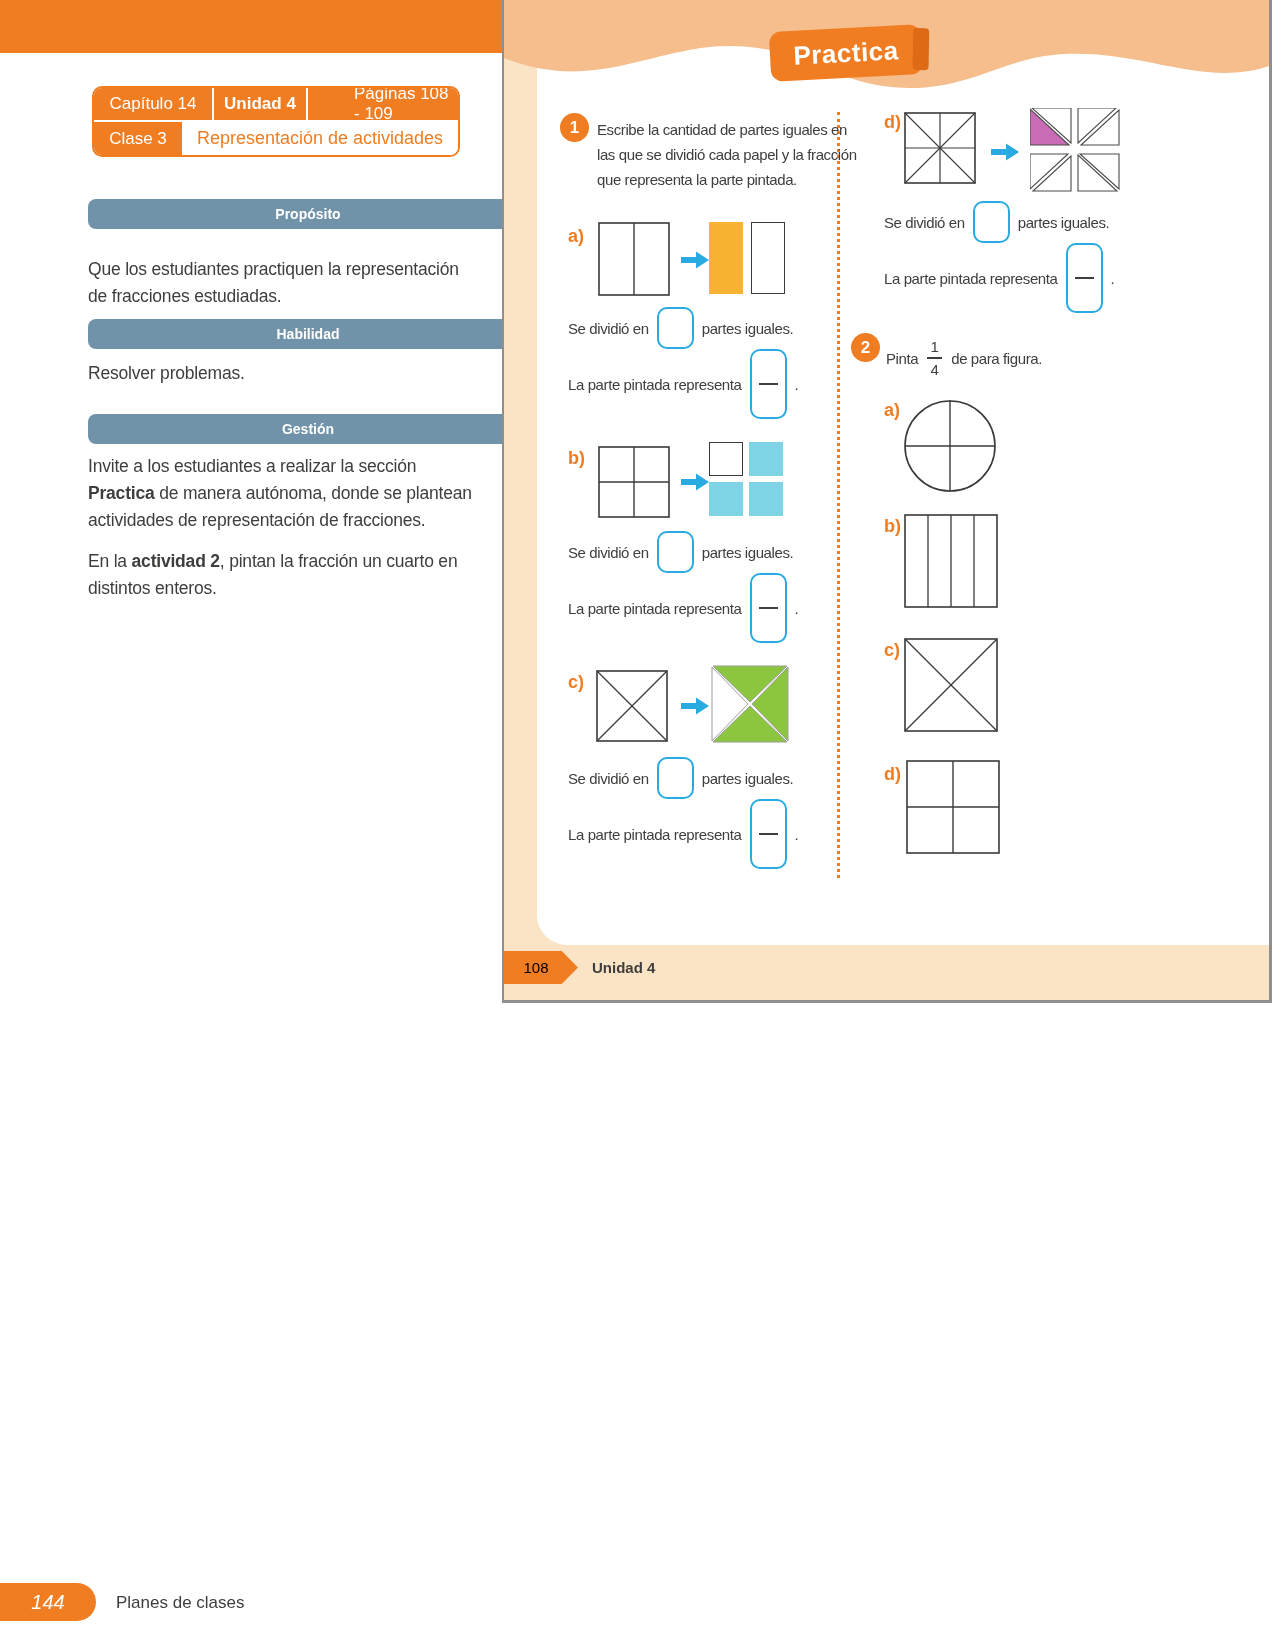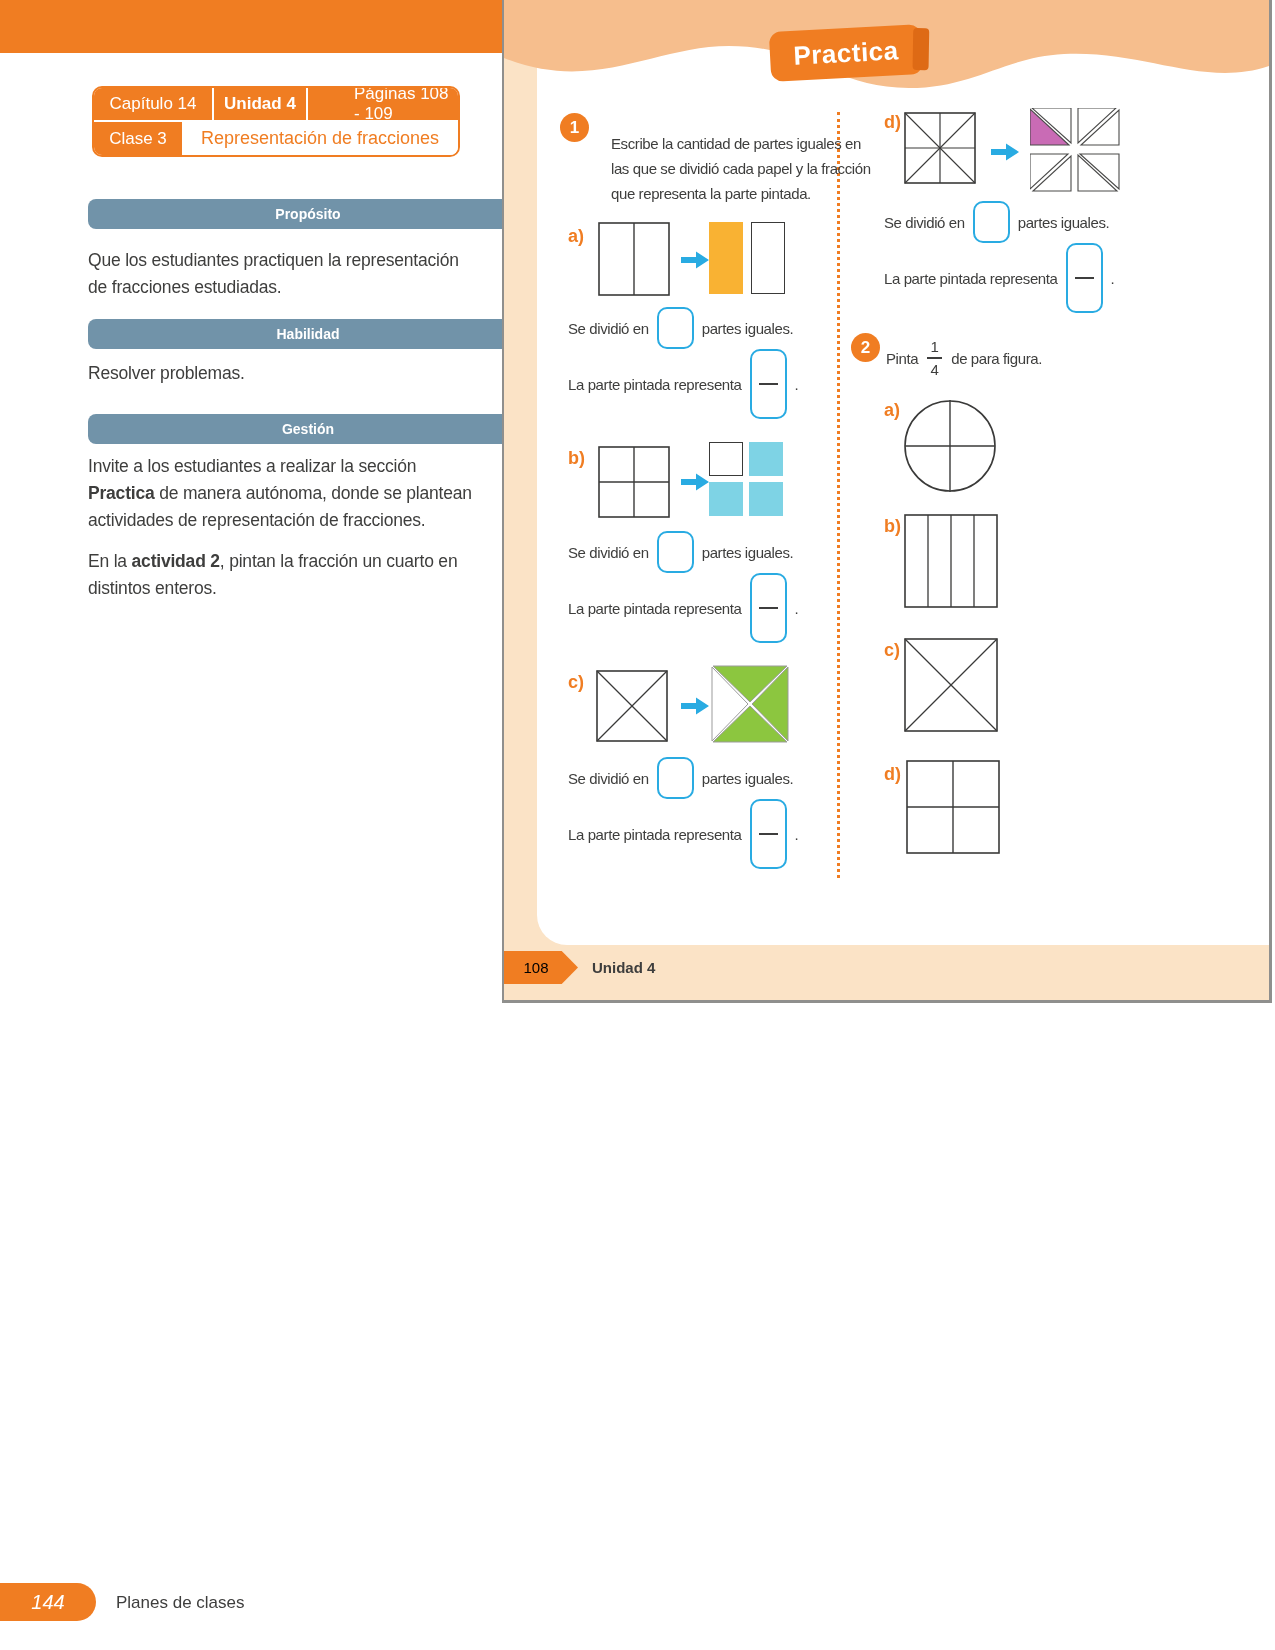--- a/index.html
+++ b/index.html
@@ -20,21 +20,21 @@
   .info-r2{display:flex;height:33px;border-top:2px solid #fff;}
   .c-clase{width:88px;background:#F07D22;color:#fff;display:flex;align-items:center;justify-content:center;}
   .c-tema{flex:1;background:#fff;color:#F07D22;display:flex;align-items:center;justify-content:center;font-size:18px;}
 
   .section-bar{position:absolute;left:88px;width:440px;height:30px;background:#7193A9;border-radius:8px;
                color:#fff;font-size:14px;font-weight:bold;display:flex;align-items:center;justify-content:center;}
   #bar-proposito{top:199px;} #bar-habilidad{top:319px;} #bar-gestion{top:414px;}
 
   .body-text{position:absolute;left:88px;width:385px;font-size:17.5px;line-height:27px;
              letter-spacing:-0.2px;margin:0;}
-  #txt-proposito{top:247px;} #txt-habilidad{top:360px;}
+  #txt-proposito{top:256px;} #txt-habilidad{top:360px;}
   .gestion-wrap{position:absolute;left:88px;top:453px;width:385px;}
   .gestion-wrap p{margin:0 0 14px 0;font-size:17.5px;line-height:27px;letter-spacing:-0.2px;}
 
   
   .footer-badge{position:absolute;left:0;top:1583px;width:96px;height:38px;background:#F07D22;
                 border-radius:0 22px 22px 0;color:#fff;font-size:20px;
                 display:flex;align-items:center;justify-content:center;font-style:italic;}
   .footer-label{position:absolute;left:116px;top:1593px;font-size:17px;}
 
   
@@ -49,21 +49,21 @@
                   color:#fff;font-weight:bold;font-size:26px;letter-spacing:0.5px;z-index:4;}
   .practica-badge::before{content:"";position:absolute;top:4px;right:-7px;width:16px;height:42px;
                   background:#DE6A15;border-radius:4px;transform:rotate(4deg);z-index:-1;}
   .pcontent{position:absolute;inset:0;z-index:3;font-size:15px;letter-spacing:-0.4px;}
   .divider{position:absolute;left:333px;top:112px;height:766px;border-left:3px dotted #F07D22;}
 
   .num-badge{position:absolute;width:29px;height:29px;border-radius:50%;background:#F07D22;color:#fff;
              font-weight:bold;font-size:17px;display:flex;align-items:center;justify-content:center;letter-spacing:0;}
   #badge1{left:56px;top:113px;} #badge2{left:347px;top:333px;}
 
-  .instr{position:absolute;left:90px;top:114px;width:265px;line-height:25px;margin:17px;}
+  .instr{position:absolute;left:90px;top:114px;width:265px;line-height:25px;margin:3px;}
   .lbl{position:absolute;color:#F07D22;font-weight:bold;font-size:18px;letter-spacing:0;}
   #lbl-a1{left:64px;top:226px;} #lbl-b1{left:64px;top:448px;} #lbl-c1{left:64px;top:672px;}
   #lbl-d1{left:380px;top:112px;}
   #lbl-a2{left:380px;top:400px;} #lbl-b2{left:380px;top:516px;}
   #lbl-c2{left:380px;top:640px;} #lbl-d2{left:380px;top:764px;}
 
   .fig{position:absolute;}
   .arrow{position:absolute;}
 
   .bar-orange{position:absolute;left:0;top:0;width:34px;height:72px;background:#F9B233;}
@@ -99,21 +99,21 @@
   <div class="topbar"></div>
 
   <div class="info-box">
     <div class="info-r1">
       <div class="c c-cap">Capítulo 14</div>
       <div class="c c-uni">Unidad 4</div>
       <div class="c c-pag">Páginas 108 - 109</div>
     </div>
     <div class="info-r2">
       <div class="c-clase">Clase 3</div>
-      <div class="c-tema">Representación de fracciones</div>
+      <div class="c-tema">Representación de actividades</div>
     </div>
   </div>
 
   <div class="section-bar" id="bar-proposito">Propósito</div>
   <p class="body-text" id="txt-proposito">Que los estudiantes practiquen la representación de fracciones estudiadas.</p>
 
   <div class="section-bar" id="bar-habilidad">Habilidad</div>
   <p class="body-text" id="txt-habilidad">Resolver problemas.</p>
 
   <div class="section-bar" id="bar-gestion">Gestión</div>

